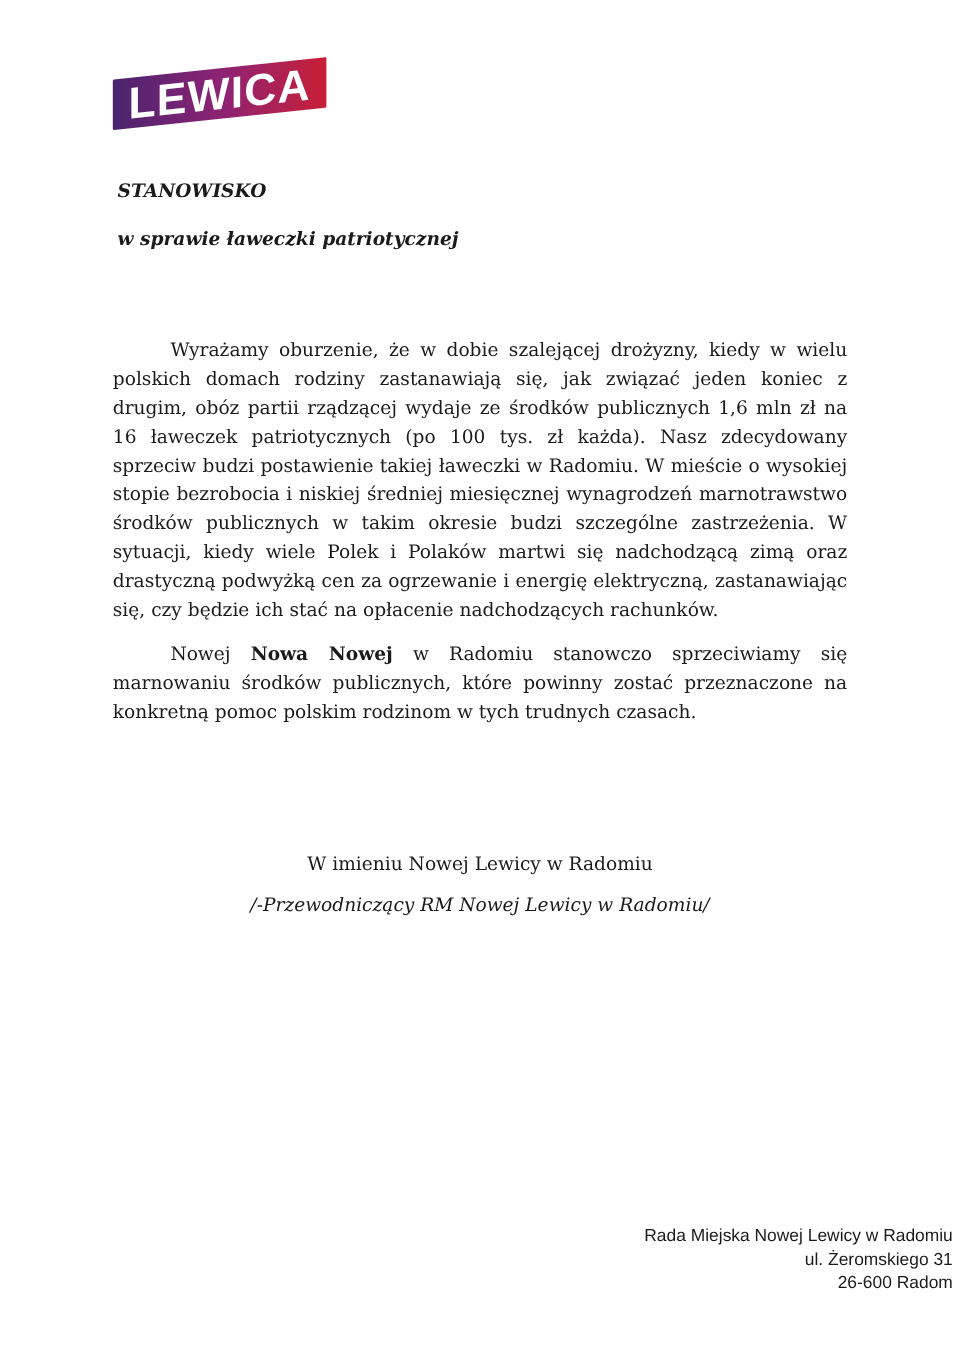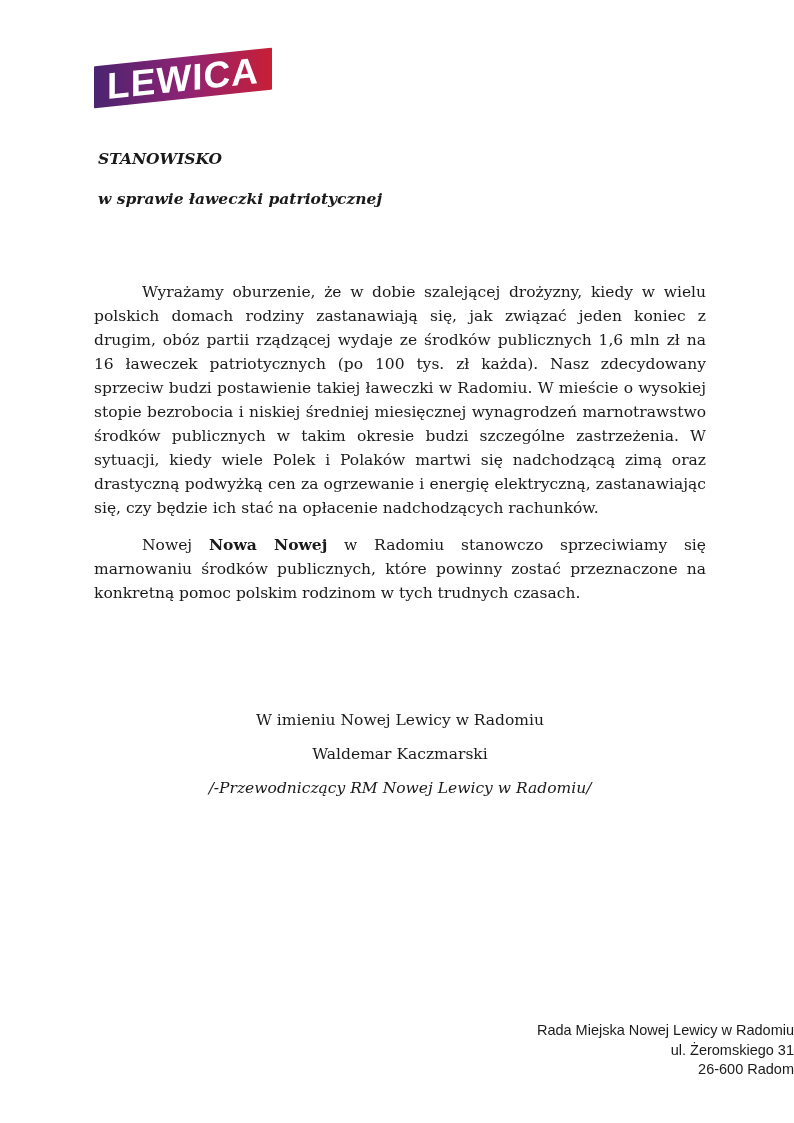--- a/index.html
+++ b/index.html
@@ -105,21 +105,20 @@
     <div class="heading-line">w sprawie ławeczki patriotycznej</div>
   </div>
 
   <div class="bodytext">
     <p>Wyrażamy oburzenie, że w dobie szalejącej drożyzny, kiedy w wielu polskich domach rodziny zastanawiają się, jak związać jeden koniec z drugim, obóz partii rządzącej wydaje ze środków publicznych 1,6 mln zł na 16 ławeczek patriotycznych (po 100 tys. zł każda). Nasz zdecydowany sprzeciw budzi postawienie takiej ławeczki w Radomiu. W mieście o wysokiej stopie bezrobocia i niskiej średniej miesięcznej wynagrodzeń marnotrawstwo środków publicznych w takim okresie budzi szczególne zastrzeżenia. W sytuacji, kiedy wiele Polek i Polaków martwi się nadchodzącą zimą oraz drastyczną podwyżką cen za ogrzewanie i energię elektryczną, zastanawiając się, czy będzie ich stać na opłacenie nadchodzących rachunków.</p>
     <p><span>Nowej </span><strong>Nowa Nowej</strong><span> w Radomiu stanowczo sprzeciwiamy się marnowaniu środków publicznych, które powinny zostać przeznaczone na konkretną pomoc polskim rodzinom w tych trudnych czasach.</span></p>
   </div>
 
   <div class="signature">
     <div>W imieniu Nowej Lewicy w Radomiu</div>
-    <div>Waldemar Kaczmarski</div>
     <div class="sig-title">/-Przewodniczący RM Nowej Lewicy w Radomiu/</div>
   </div>
 
   <div class="footer">
     <div>Rada Miejska Nowej Lewicy w Radomiu</div>
     <div>ul. Żeromskiego 31</div>
     <div>26-600 Radom</div>
   </div>
 
 </div>

